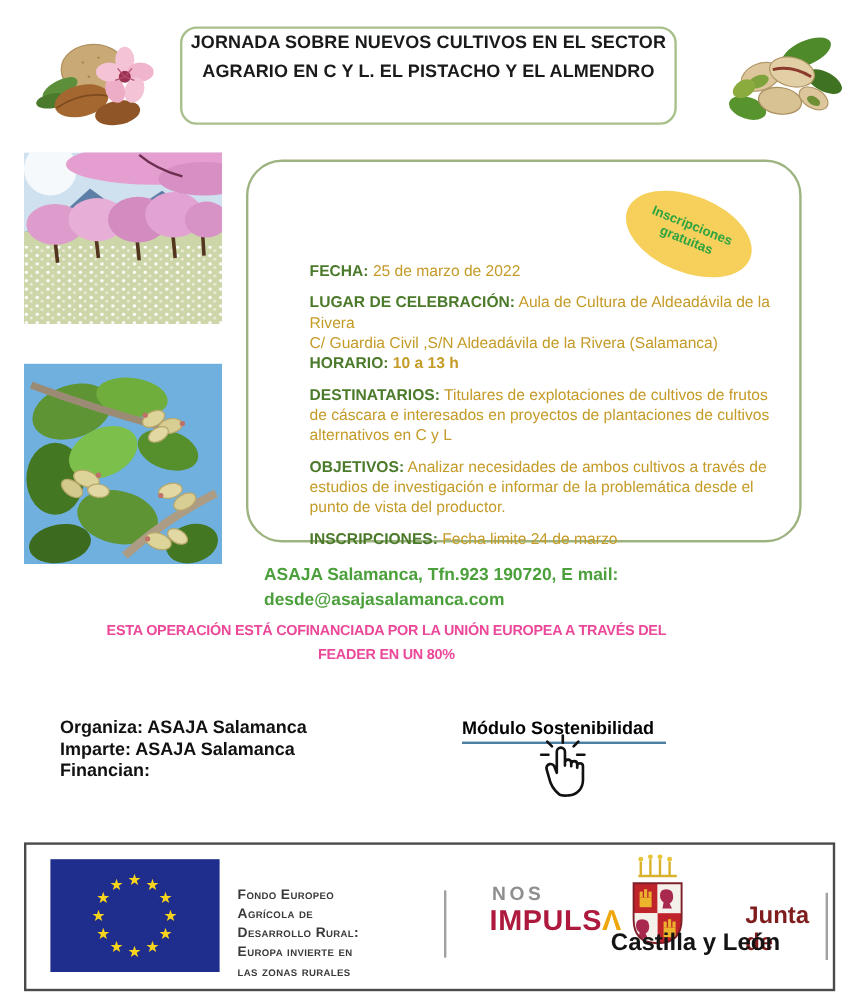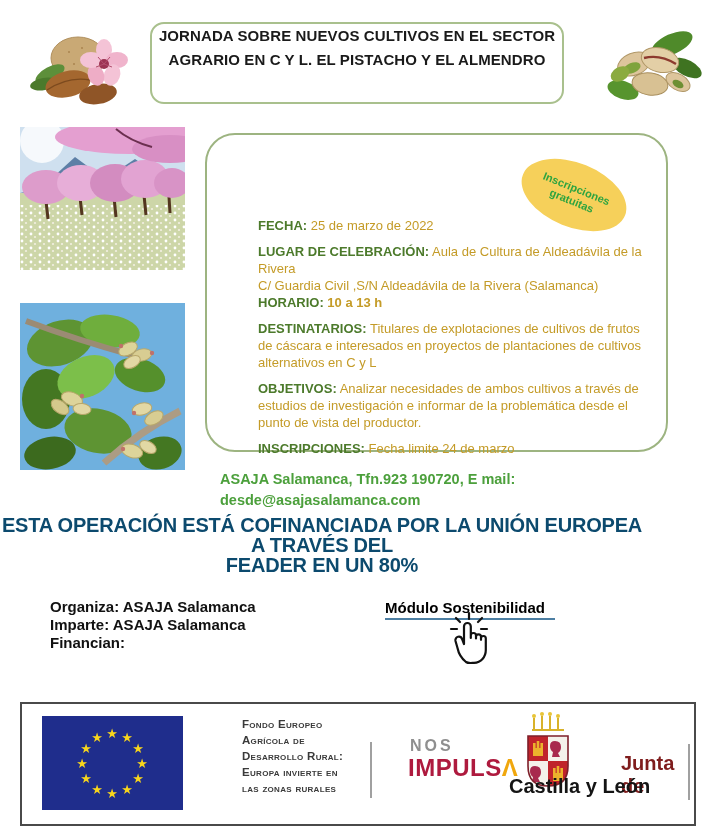--- a/index.html
+++ b/index.html
@@ -30,39 +30,39 @@
   .event-content { position:absolute; left:13px; right:14px; top:82px; }
   .event-p { margin-bottom:9px; font-size:13px; line-height:17px;margin-left:38px; }
   .lbl { font-weight:bold; color:#4c7a2b; }
   .val { color:#c49b27; }
   .valb { color:#c49b27; font-weight:bold; }
   .contact { text-align:left; font-size:14.5px; font-weight:bold; color:#4ca03c; line-height:21px; margin-top:12px; }
 
   
   .cofinance {
     position:absolute; left:0; top:515px; width:644px; text-align:center;
-    font-size:20px; font-weight:800; color:#0c4a6e; line-height:20px; letter-spacing:-0.2px;
+    font-size:12px; font-weight:800; color:#ec4899; line-height:20px; letter-spacing:-0.2px;
   }
 
   
   .credits { position:absolute; left:33px; top:598px; font-size:15px; font-weight:bold; color:#111; line-height:18px;margin-left:17px; }
 
   
   .module-link {
     position:absolute; left:385px; top:599px;
     font-size:15px; font-weight:bold; color:#000000; text-decoration:none;
     border-bottom:2px solid #4d7fa3; padding:0 10px 2px 0; cursor:pointer;
   }
   .hand-icon { position:absolute; left:447px; top:610px; }
 
   
   .footer-box { position:absolute; left:20px; top:702px; width:676px; height:124px; border:2px solid #4a4a4a; background:#fff; }
   .eu-flag { position:absolute; left:20px; top:12px; width:141px; height:94px; background:#1f2d8c; }
   .eu-star { position:absolute; color:#f8d51c; font-size:13px; transform:translate(-50%,-50%); line-height:1; }
-  .feader-text { position:absolute; left:176px; top:12px; font-size:11.5px; font-weight:bold; color:#3a3a3a; line-height:16px; font-variant:small-caps; letter-spacing:0.3px;margin-left:44px; }
+  .feader-text { position:absolute; left:176px; top:34px; font-size:11.5px; font-weight:bold; color:#3a3a3a; line-height:16px; font-variant:small-caps; letter-spacing:0.3px; }
   .vdivider { position:absolute; width:2px; background:#a0a0a0; }
   .nos-word { position:absolute; left:388px; top:33px; font-size:16px; font-weight:600; color:#8f8f8f; letter-spacing:3px; }
   .impulsa-word { position:absolute; left:386px; top:50px; font-size:24px; font-weight:800; letter-spacing:0.5px; }
   .impulsa-main { color:#ae1a3e; }
   .impulsa-last { color:#f0a70d; }
   .jcyl-shield { position:absolute; left:500px; top:6px; }
   .junta-1 { position:absolute; left:557px; top:48px; font-size:20px; font-weight:bold; color:#7f1d1d;margin-left:42px; }
   .junta-2 { position:absolute; left:487px; top:71px; font-size:20px; font-weight:bold; color:#141414; }
 </style>
 </head>

